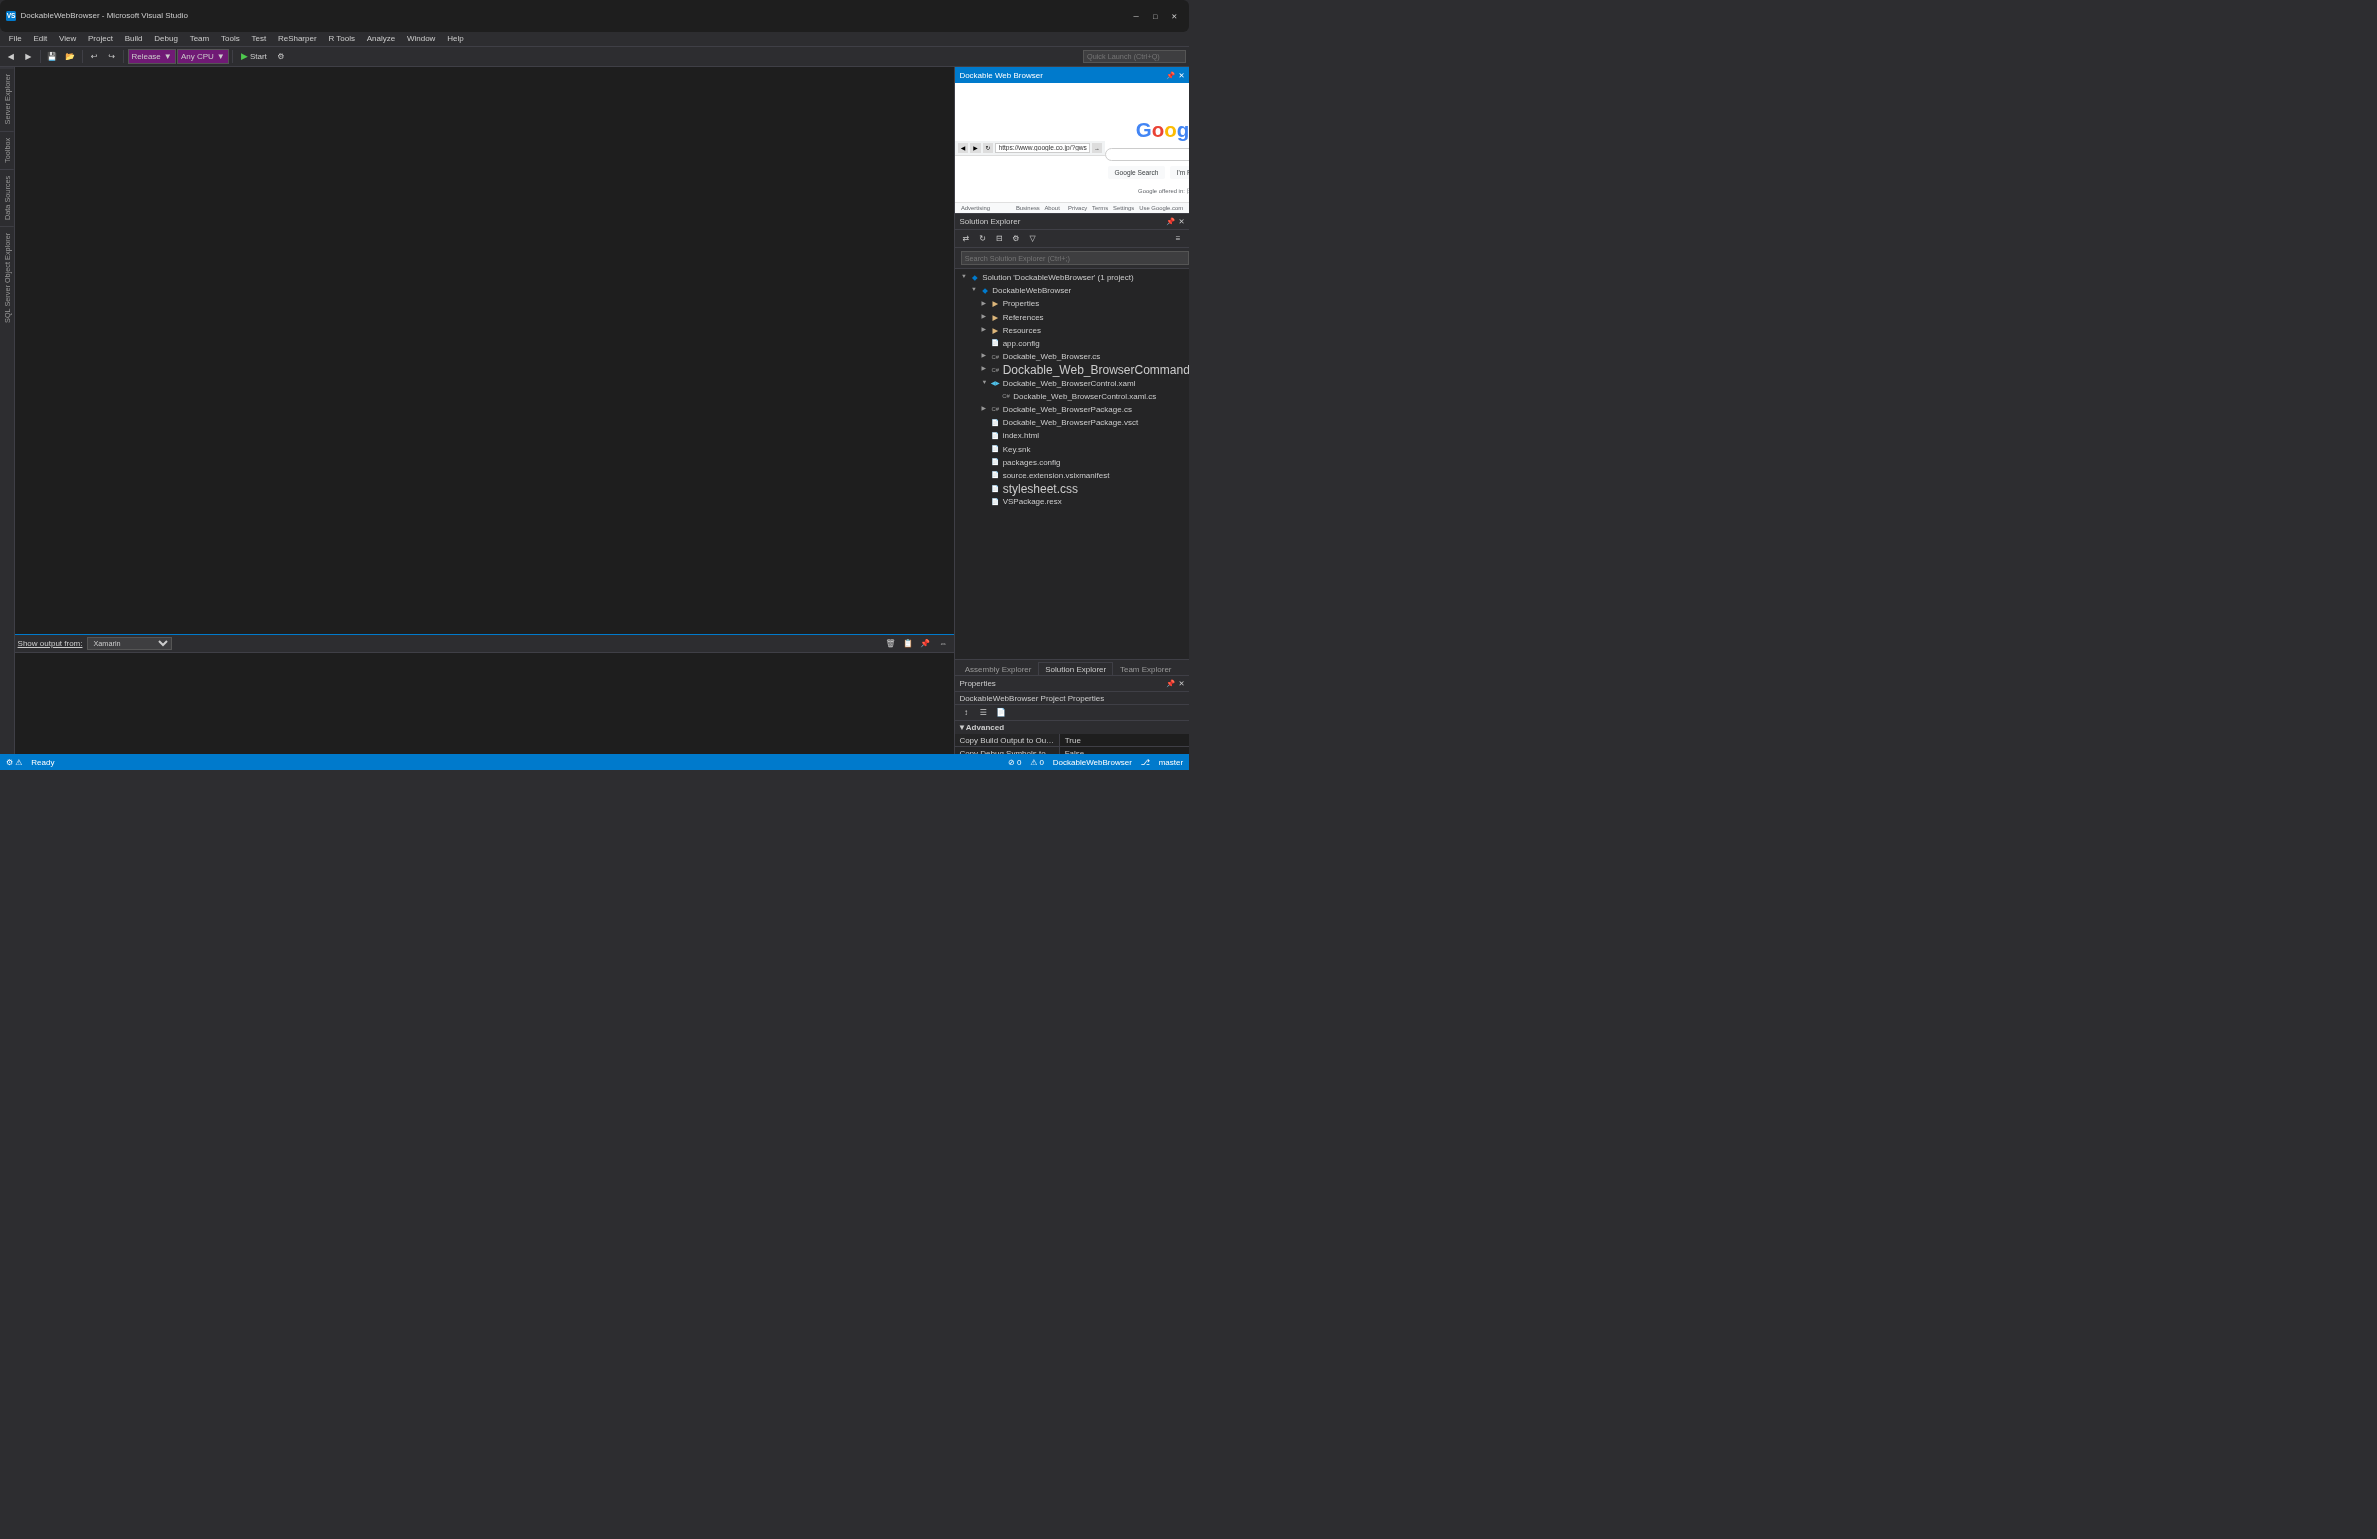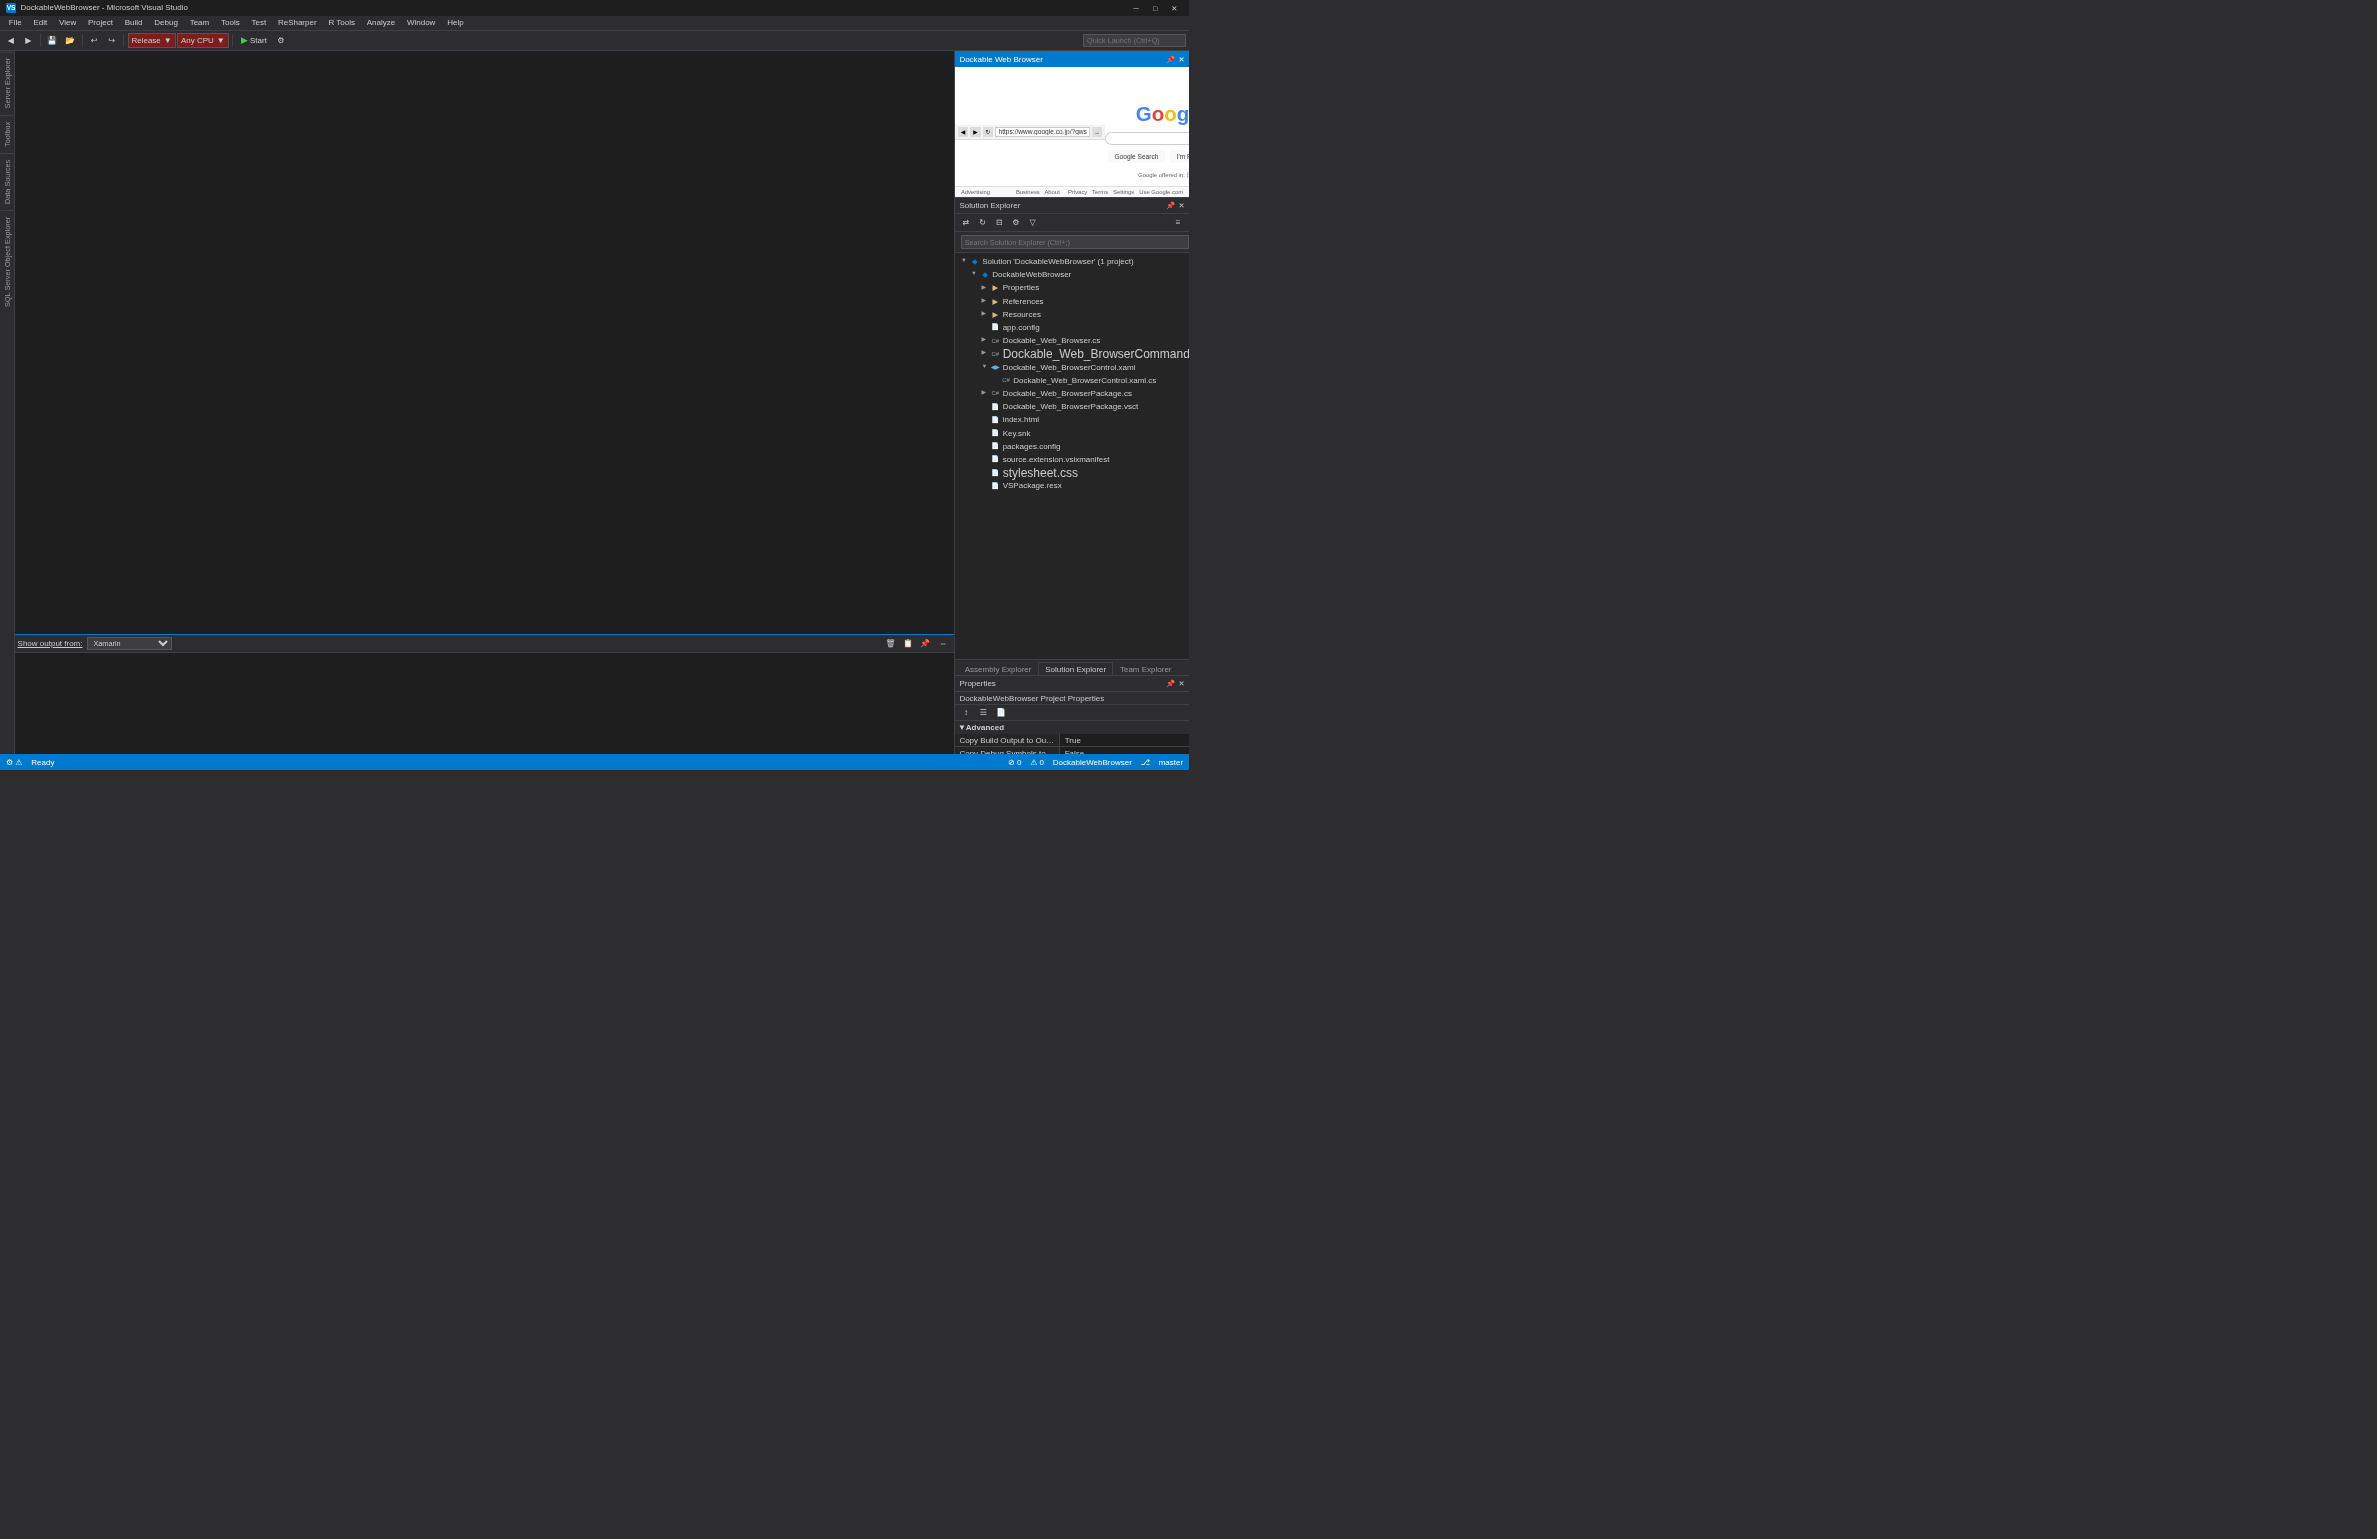--- a/index.html
+++ b/index.html
@@ -9,27 +9,28 @@
       background: #2d2d30;
       font-family: 'Segoe UI', Tahoma, Geneva, Verdana, sans-serif;
       font-size: 8px;
       color: #d4d4d4;
       overflow: hidden;
       position: relative;
     }
 
     
     #title-bar {
-      height: 16px;
+      height: 32px;
       background: #1e1e1e;
       display: flex;
       align-items: center;
       justify-content: space-between;
       padding: 0 5.9px;
       position: relative;
+      border-radius: 6px;
     }
     #title-bar-left {
       display: flex;
       align-items: center;
       gap: 4.4px;
     }
     #title-bar-icon {
       width: 10.3px;
       height: 10.3px;
       background: #007acc;
@@ -104,21 +105,21 @@
       justify-content: center;
     }
     .toolbar-separator {
       width: 0.7px;
       height: 13.2px;
       background: #3f3f46;
       margin: 0 2.2px;
     }
     .toolbar-dropdown {
       height: 14.7px;
-      background: #7f1d1d;
+      background: #701a75;
       border: 0.7px solid #555;
       color: #cccccc;
       font-size: 8px;
       padding: 0 2.9px;
       cursor: pointer;
       display: flex;
       align-items: center;
       gap: 2.9px;
       min-width: 44px;
     }

